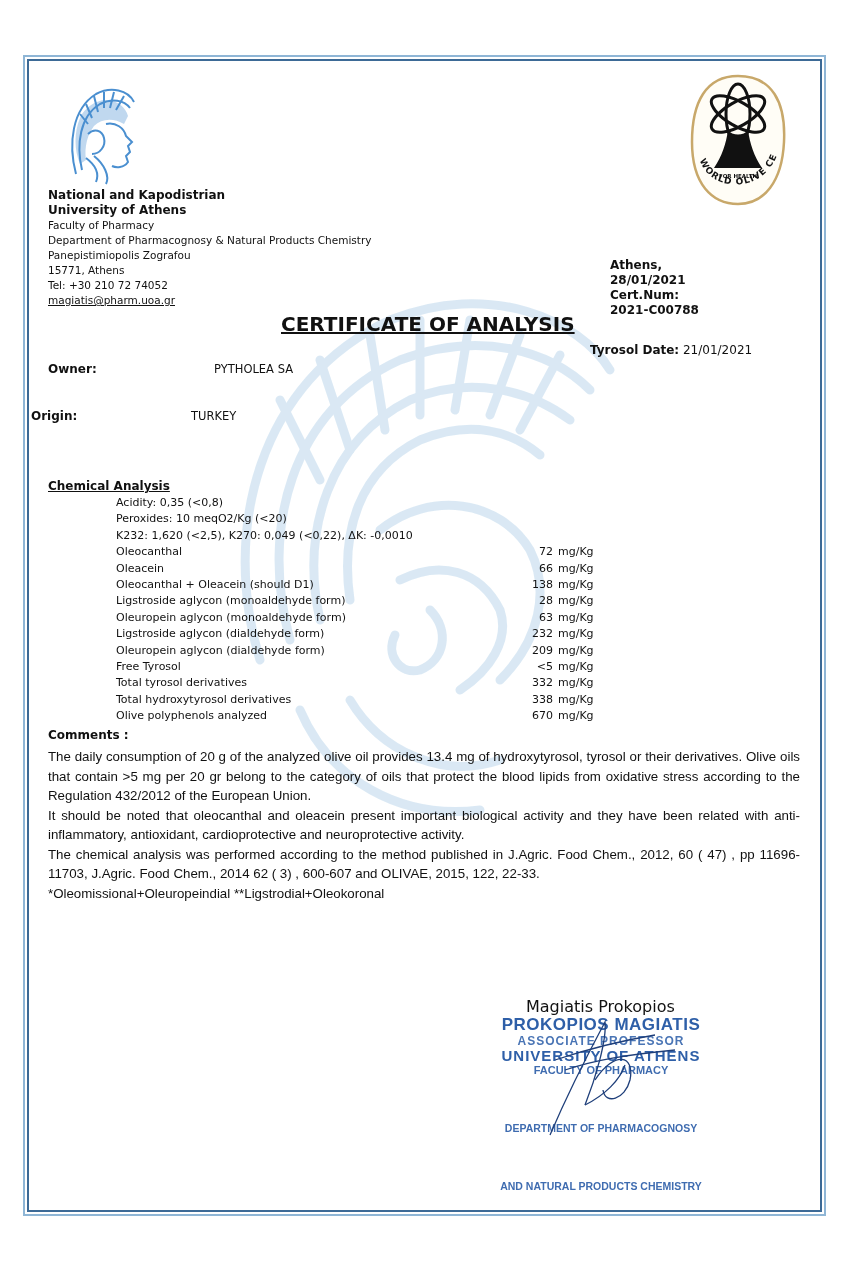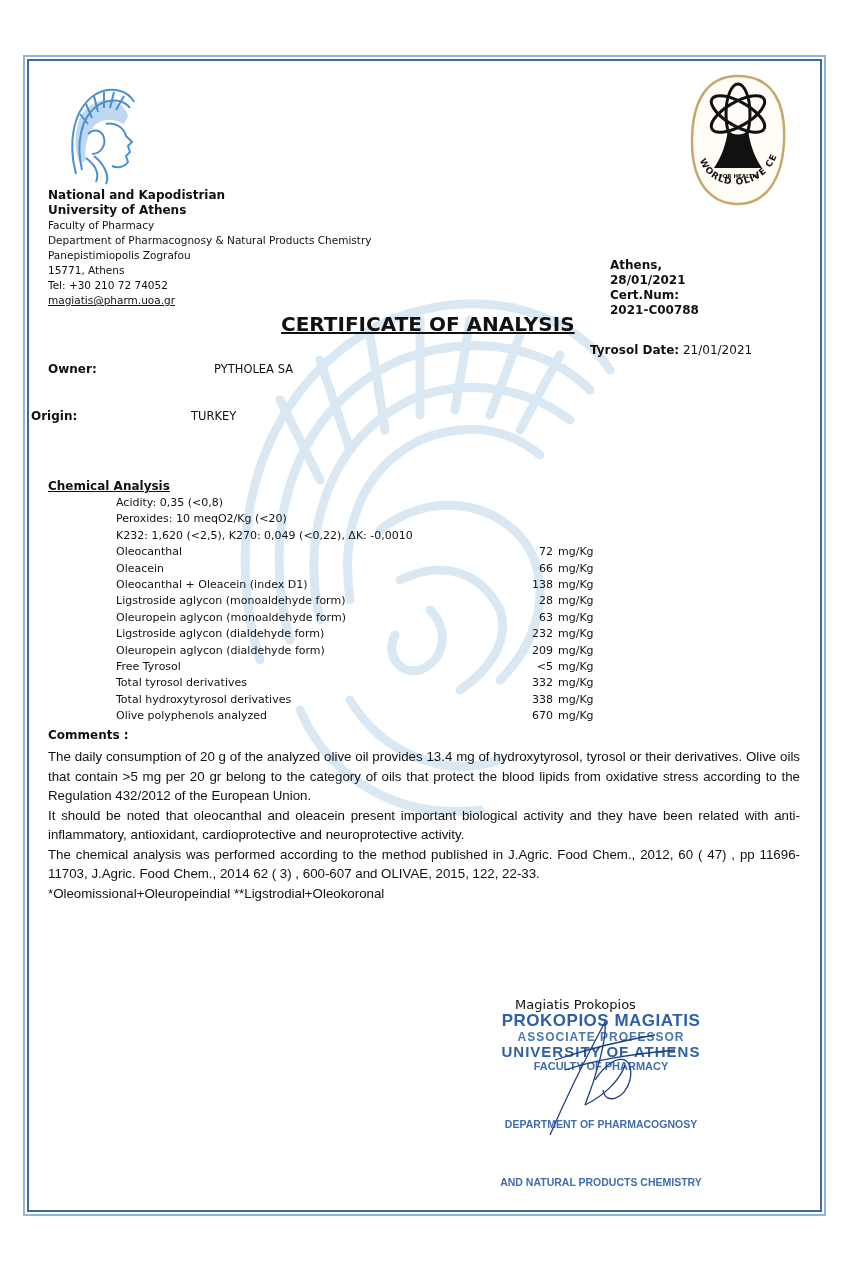--- a/index.html
+++ b/index.html
@@ -35,21 +35,21 @@
   .field .v { position: absolute; left: 166px; font-size: 11.5px; }
   .chem-h { left: 48px; top: 479px; font-size: 12px; font-weight: bold; text-decoration: underline; }
   .chem { position: absolute; left: 116px; top: 495px; font-size: 11px; line-height: 16.4px; width: 500px; }
   .chem .row { position: relative; height: 16.4px; }
   .chem .val { position: absolute; right: 63px; text-align: right; }
   .chem .unit { position: absolute; left: 442px; }
   .comments-h { left: 48px; top: 728px; font-size: 12px; font-weight: bold; }
   .comments { position: absolute; left: 48px; top: 747px; width: 752px; font-family: "Liberation Sans", sans-serif; font-size: 13.3px; line-height: 19.5px; }
   .comments p { margin: 0; text-align: justify; }
   .sig { left: 493px; top: 997px; }
-  .sig .name { font-size: 13px; color: #111; margin-left: 22px; }
+  .sig .name { font-size: 16px; color: #111; margin-left: 33px; }
   .stamp { font-family: "Liberation Sans", sans-serif; font-weight: bold; color: #2e5fa8; text-align: center; width: 216px; }
   .stamp .l1 { font-size: 17px; line-height: 18px; letter-spacing: 0.5px; }
   .stamp .l2 { font-size: 12px; line-height: 14px; letter-spacing: 1px; color: #4a75b5; }
   .stamp .l3 { font-size: 15px; line-height: 16px; letter-spacing: 1px; }
   .stamp .l4 { font-size: 11px; line-height: 13px; color: #3f6cb0; }
   .stamp .l5 { font-size: 10.5px; line-height: 13px; color: #3f6cb0; margin-top: 45px; }
   .signature-scribble { position: absolute; left: 535px; top: 1010px; width: 150px; height: 130px; }
 </style>
 </head>
 <body>
@@ -140,21 +140,21 @@
 </div>
 
 <div class="abs chem-h">Chemical Analysis</div>
 <div class="chem">
   <div class="row"><span>Acidity: 0,35  (&lt;0,8)</span></div>
   <div class="row"><span>Peroxides: 10 meqO2/Kg (&lt;20)</span></div>
   <div class="row"><span>K232: 1,620  (&lt;2,5), K270: 0,049  (&lt;0,22), ΔK: -0,0010</span></div>
   <div id="chem-rows">
       <div class="row"><span>Oleocanthal</span><span class="val">72</span><span class="unit">mg/Kg</span></div>
       <div class="row"><span>Oleacein</span><span class="val">66</span><span class="unit">mg/Kg</span></div>
-      <div class="row"><span>Oleocanthal + Oleacein (index D1)</span><span class="val">138</span><span class="unit">mg/Kg</span></div>
+      <div class="row"><span>Oleocanthal + Oleacein (should D1)</span><span class="val">138</span><span class="unit">mg/Kg</span></div>
       <div class="row"><span>Ligstroside aglycon (monoaldehyde form)</span><span class="val">28</span><span class="unit">mg/Kg</span></div>
       <div class="row"><span>Oleuropein aglycon (monoaldehyde form)</span><span class="val">63</span><span class="unit">mg/Kg</span></div>
       <div class="row"><span>Ligstroside aglycon (dialdehyde form)</span><span class="val">232</span><span class="unit">mg/Kg</span></div>
       <div class="row"><span>Oleuropein aglycon (dialdehyde form)</span><span class="val">209</span><span class="unit">mg/Kg</span></div>
       <div class="row"><span>Free Tyrosol</span><span class="val">&lt;5</span><span class="unit">mg/Kg</span></div>
       <div class="row"><span>Total tyrosol derivatives</span><span class="val">332</span><span class="unit">mg/Kg</span></div>
       <div class="row"><span>Total hydroxytyrosol derivatives</span><span class="val">338</span><span class="unit">mg/Kg</span></div>
       <div class="row"><span>Olive polyphenols analyzed</span><span class="val">670</span><span class="unit">mg/Kg</span></div>
     </div>
 </div>

